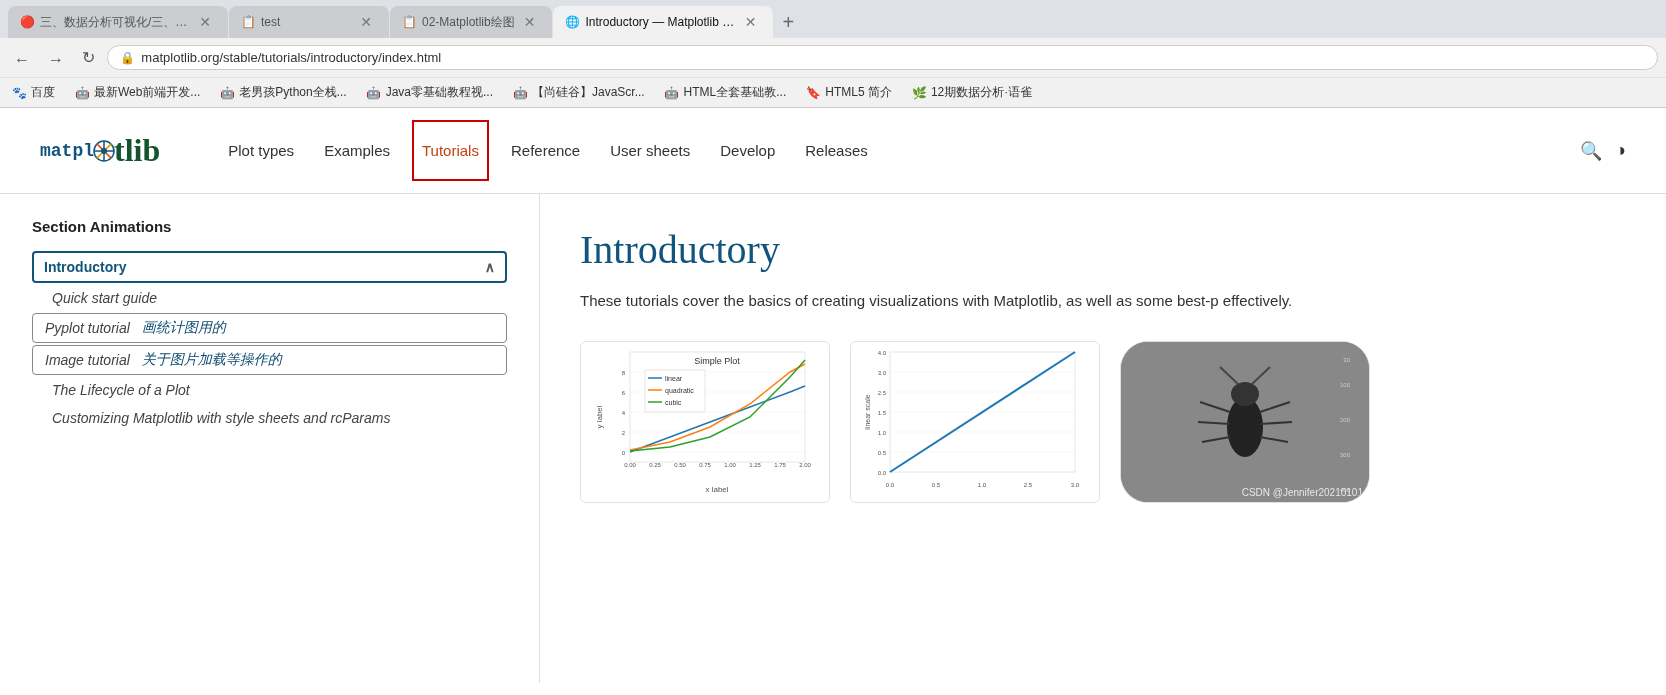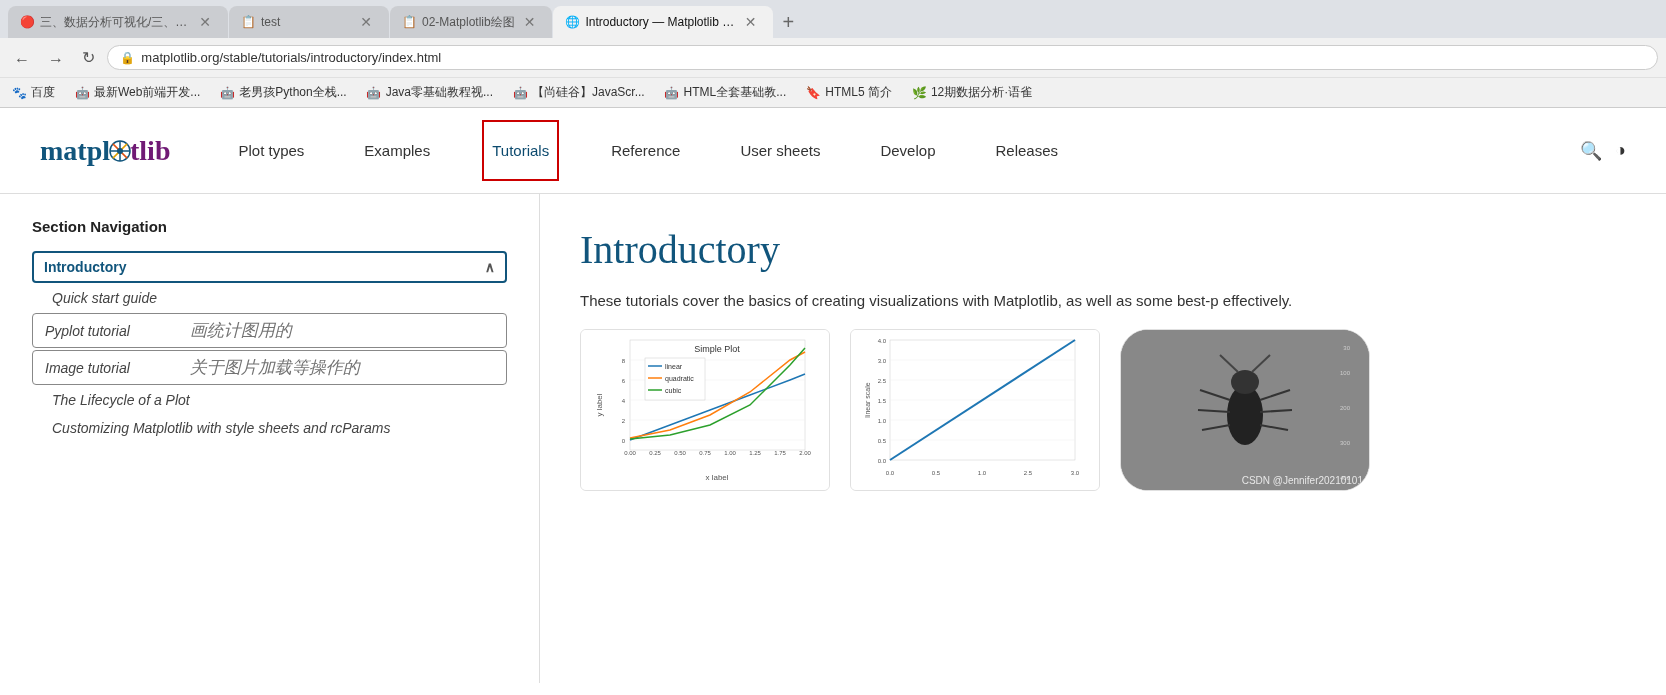--- a/index.html
+++ b/index.html
@@ -40,23 +40,23 @@
     .website { display: flex; flex-direction: column; height: calc(695px - 120px); }
     .site-header {
       display: flex; align-items: center; padding: 12px 40px;
       border-bottom: 1px solid #ddd; background: #fff;
     }
     .logo { display: flex; align-items: center; }
     .logo-wheel {
       width: 22px; height: 22px; display: inline-block; vertical-align: middle;
       margin: 0 -1px;
     }
-    .site-nav { display: flex; align-items: center; gap: 44px; margin-left: 60px; flex: 1; }
+    .site-nav { display: flex; align-items: center; gap: 14px; margin-left: 60px; flex: 1; }
     .nav-item { font-size: 15px; color: #333; cursor: pointer; text-decoration: none; padding: 4px 8px; }
-    .nav-item.active-nav { border: 2px solid #cc0000; padding: 20px 8px; color: #0c4a6e; }
+    .nav-item.active-nav { border: 2px solid #cc0000; padding: 20px 8px; color: #c2410c; }
     .header-actions { display: flex; align-items: center; gap: 12px; margin-left: auto; }
     .header-icon { font-size: 18px; cursor: pointer; color: #333; }
 
     
     .content-area { display: flex; flex: 1; overflow: hidden; }
     .sidebar { width: 540px; padding: 24px 32px; border-right: 1px solid #ddd; overflow-y: auto; flex-shrink: 0; }
     .sidebar-title { font-size: 15px; font-weight: 700; color: #222; margin-bottom: 16px; }
     .sidebar-item {
       display: flex; align-items: center; justify-content: space-between;
       padding: 6px 10px; cursor: pointer; border-radius: 4px;
@@ -66,25 +66,25 @@
     .sidebar-item.selected .item-label { color: #11557c; }
     .sidebar-chevron { font-size: 14px; color: #555; }
 
     .sidebar-sub-item {
       display: flex; align-items: center; padding: 5px 10px 5px 20px;
       cursor: pointer; font-size: 14px; color: #444; border-radius: 4px;
       margin-bottom: 2px; gap: 12px; font-style: italic;
     }
     .sidebar-sub-item.outlined { border: 1px solid #888; margin: 2px 0; padding-left: 12px; }
     .sub-item-label { color: #444; }
-    .sub-item-annotation { color: #737373; font-size: 17px; margin-left: 48px; }
+    .sub-item-annotation { color: #0c4a6e; font-size: 14px; }
 
     .main-content { flex: 1; padding: 32px 40px; overflow-y: auto; }
     .page-title { font-size: 40px; font-weight: 400; color: #11557c; margin-bottom: 16px; font-family: Georgia, serif; }
-    .page-desc { font-size: 15px; color: #333; margin-bottom: 16px; line-height: 1.6; }
+    .page-desc { font-size: 15px; color: #333; margin-bottom: 28px; line-height: 1.6; }
 
     .tutorial-cards { display: flex; gap: 20px; flex-wrap: nowrap; }
     .tutorial-card {
       background: #f8f8f8; border: 1px solid #e0e0e0; border-radius: 6px;
       overflow: hidden; width: 250px; flex-shrink: 0; cursor: pointer;
     }
     .card-img { width: 100%; height: 160px; background: #fff; display: flex; justify-content: center; overflow: hidden; }
 
     
     .photo-card { background: #888; border-radius: 28px; }
@@ -168,30 +168,30 @@
       <span class="bm-icon">🌿</span>
       <span>12期数据分析·语雀</span>
     </div>
   </div>
 </div>
 
 <div class="website">
 
   <div class="site-header">
     <div class="logo">
-      <span style="font-size:28px; font-weight:700; color:#11557c; font-family:Liberation Serif, serif;">matpl</span>
+      <span style="font-size:18px; font-weight:700; color:#11557c; font-family:Liberation Mono, monospace;">matpl</span>
       <svg class="logo-wheel" viewBox="0 0 22 22">
         <circle cx="11" cy="11" r="10" fill="none" stroke="#11557c" stroke-width="1.5"></circle>
         <line x1="11" y1="1" x2="11" y2="21" stroke="#11557c" stroke-width="1.5"></line>
         <line x1="1" y1="11" x2="21" y2="11" stroke="#11557c" stroke-width="1.5"></line>
         <line x1="3.9" y1="3.9" x2="18.1" y2="18.1" stroke="#e05010" stroke-width="1.5"></line>
         <line x1="18.1" y1="3.9" x2="3.9" y2="18.1" stroke="#e0a000" stroke-width="1.5"></line>
         <circle cx="11" cy="11" r="3" fill="#11557c"></circle>
       </svg>
-      <span style="font-size:28px; font-weight:700; color:#701a75; font-family:Georgia,serif;">tlib</span>
+      <span style="font-size:32px; font-weight:700; color:#14532d; font-family:Georgia,serif;">tlib</span>
     </div>
 
     <nav class="site-nav">
       <a class="nav-item">Plot types</a>
       <a class="nav-item">Examples</a>
       <a class="nav-item active-nav">Tutorials</a>
       <a class="nav-item">Reference</a>
       <a class="nav-item">User sheets</a>
       <a class="nav-item">Develop</a>
       <a class="nav-item">Releases</a>
@@ -199,21 +199,21 @@
 
     <div class="header-actions">
       <span class="header-icon">🔍</span>
       <span class="header-icon">◑</span>
     </div>
   </div>
 
   <div class="content-area">
 
     <div class="sidebar">
-      <div class="sidebar-title">Section Navigation</div>
+      <div class="sidebar-title">Section Animations</div>
 
       <div class="sidebar-item selected">
         <span class="item-label">Introductory</span>
         <span class="sidebar-chevron">∧</span>
       </div>
 
       <div class="sidebar-sub-item">
         <span class="sub-item-label">Quick start guide</span>
       </div>
 

